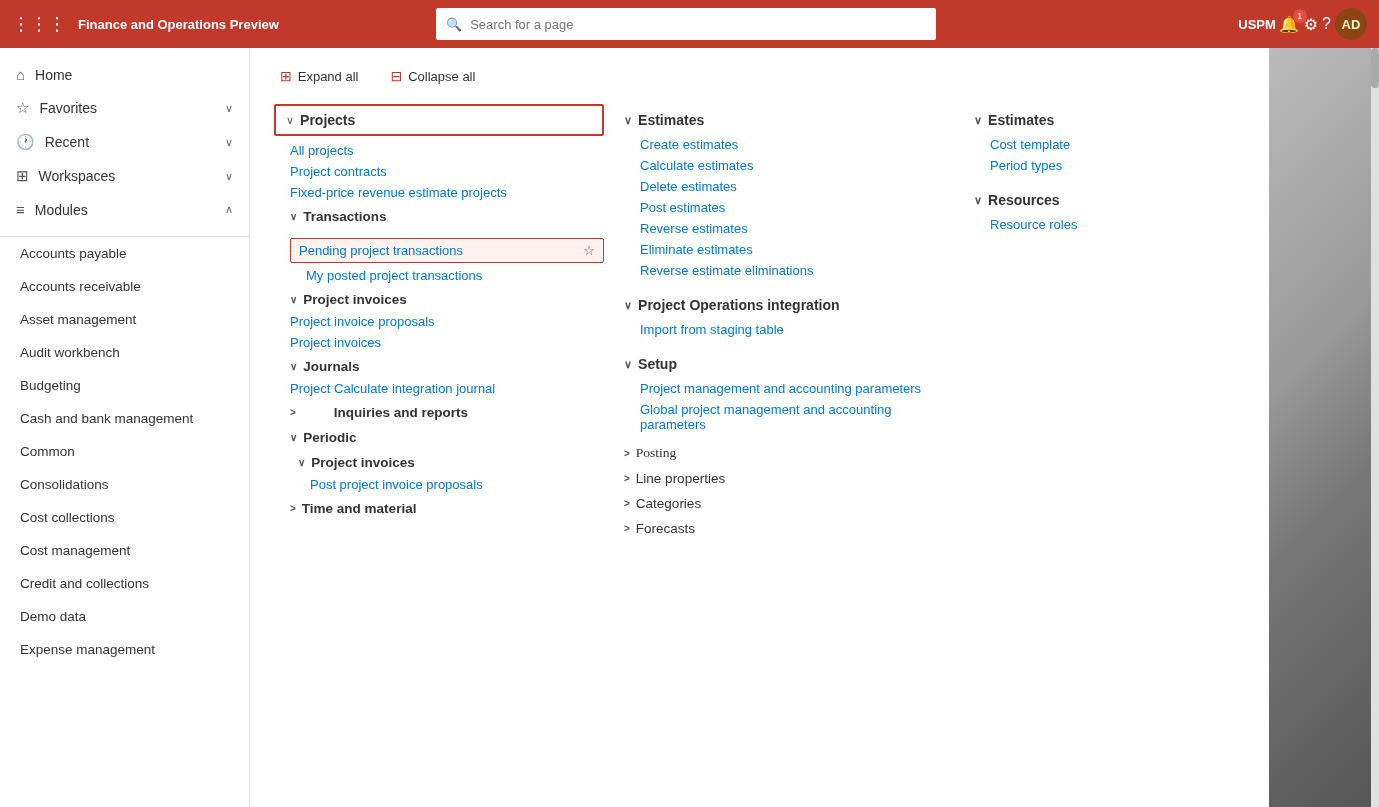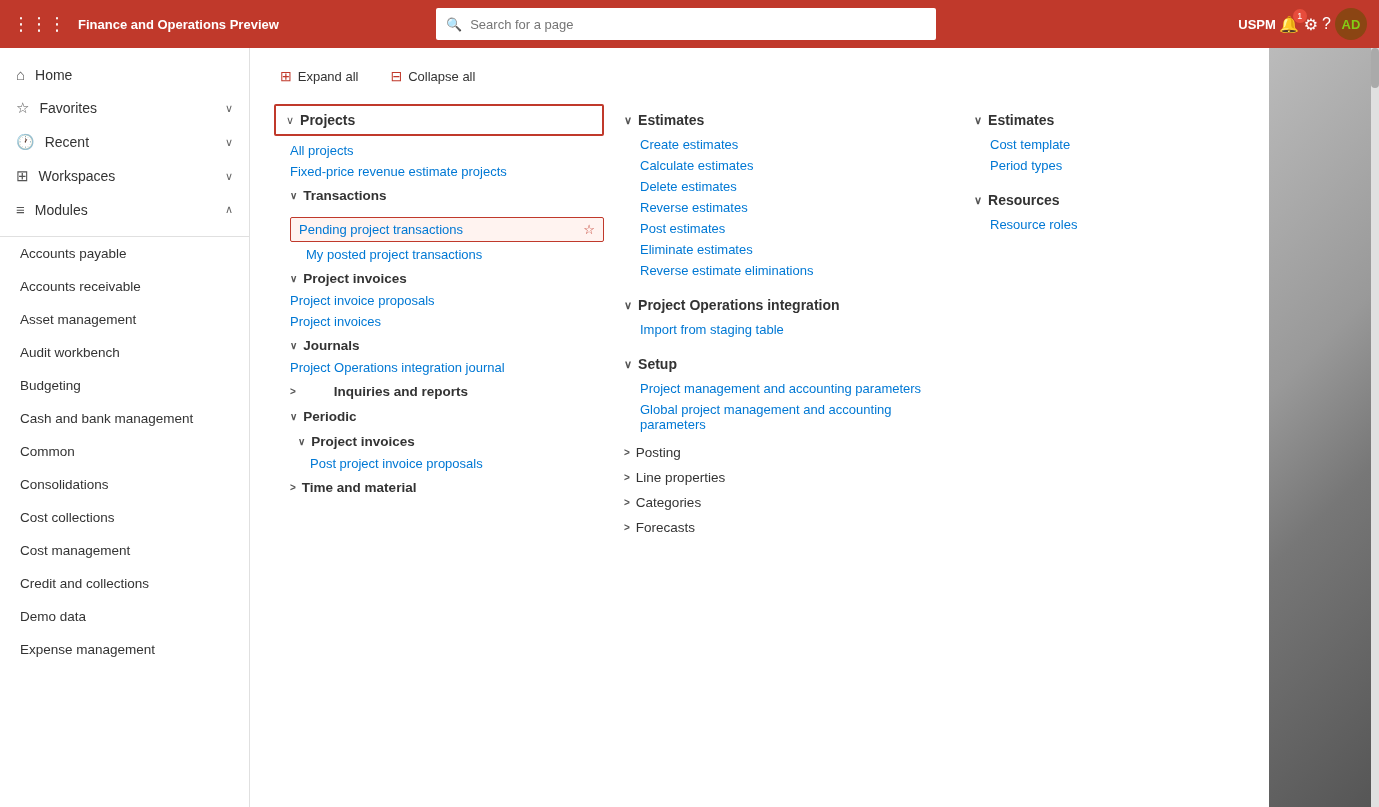--- a/index.html
+++ b/index.html
@@ -37,21 +37,21 @@
     .topnav-right .uspm { font-size: 13px; font-weight: 600; }
     .topnav-icon { font-size: 16px; cursor: pointer; position: relative; }
     .badge {
       position: absolute; top: -6px; right: -7px;
       background: #e74c3c; color: white; border-radius: 50%;
       font-size: 9px; width: 14px; height: 14px;
       display: flex; align-items: center; justify-content: center;
     }
     .avatar {
       width: 32px; height: 32px; border-radius: 50%;
-      background: #8B4513; color: #84cc16;
+      background: #8B4513; color: #fef9c3;
       display: flex; align-items: center; justify-content: center;
       font-weight: 700; font-size: 13px; cursor: pointer;
     }
 
     
     .main-layout { display: flex; flex: 1; overflow: hidden; }
 
     
     .sidebar {
       width: 250px;
@@ -256,20 +256,21 @@
       <div>
 
         <div class="section-box">
           <div style="display:flex;align-items:center;gap:6px;">
             <span class="section-chevron">∨</span>
             <span class="section-box-title">Projects</span>
           </div>
         </div>
 
         <a class="menu-link">All projects</a>
+        <a class="menu-link">Project contracts</a>
         <a class="menu-link">Fixed-price revenue estimate projects</a>
 
         <div class="subsection-header">
           <span class="subsection-chevron">∨</span>
           <span>Transactions</span>
         </div>
 
         <div style="padding: 8px 0 0 16px;">
           <div class="menu-link highlighted">
             <span>Pending project transactions</span>
@@ -282,21 +283,21 @@
           <span class="subsection-chevron">∨</span>
           <span>Project invoices</span>
         </div>
         <a class="menu-link">Project invoice proposals</a>
         <a class="menu-link">Project invoices</a>
 
         <div class="subsection-header">
           <span class="subsection-chevron">∨</span>
           <span>Journals</span>
         </div>
-        <a class="menu-link">Project Operations integration journal</a>
+        <a class="menu-link">Project Calculate integration journal</a>
 
         <div class="subsection-header">
           <span class="subsection-chevron">&gt;</span>
           <span style="font-weight:600;padding-left:32px;">Inquiries and reports</span>
         </div>
 
         <div class="subsection-header">
           <span class="subsection-chevron">∨</span>
           <span>Periodic</span>
         </div>
@@ -319,41 +320,41 @@
 
       <div>
 
         <div class="section-header">
           <span class="section-chevron">∨</span>
           <span>Estimates</span>
         </div>
         <a class="menu-link">Create estimates</a>
         <a class="menu-link">Calculate estimates</a>
         <a class="menu-link">Delete estimates</a>
+        <a class="menu-link">Post estimates</a>
         <a class="menu-link">Reverse estimates</a>
-        <a class="menu-link">Post estimates</a>
         <a class="menu-link">Eliminate estimates</a>
         <a class="menu-link">Reverse estimate eliminations</a>
 
         <div class="section-header" style="margin-top:8px;">
           <span class="section-chevron">∨</span>
           <span>Project Operations integration</span>
         </div>
         <a class="menu-link">Import from staging table</a>
 
         <div class="section-header" style="margin-top:8px;">
           <span class="section-chevron">∨</span>
           <span>Setup</span>
         </div>
         <a class="menu-link">Project management and accounting parameters</a>
         <a class="menu-link">Global project management and accounting parameters</a>
 
         <div class="subsection-header" style="padding-left:0; margin-top:4px;">
           <span class="subsection-chevron">&gt;</span>
-          <span style="font-weight:normal;">Posting</span>
+          <span style="font-weight:normal;font-family:Liberation Serif, serif;">Posting</span>
         </div>
 
         <div class="subsection-header" style="padding-left:0;">
           <span class="subsection-chevron">&gt;</span>
           <span style="font-weight:normal;">Line properties</span>
         </div>
 
         <div class="subsection-header" style="padding-left:0;">
           <span class="subsection-chevron">&gt;</span>
           <span style="font-weight:normal;">Categories</span>

